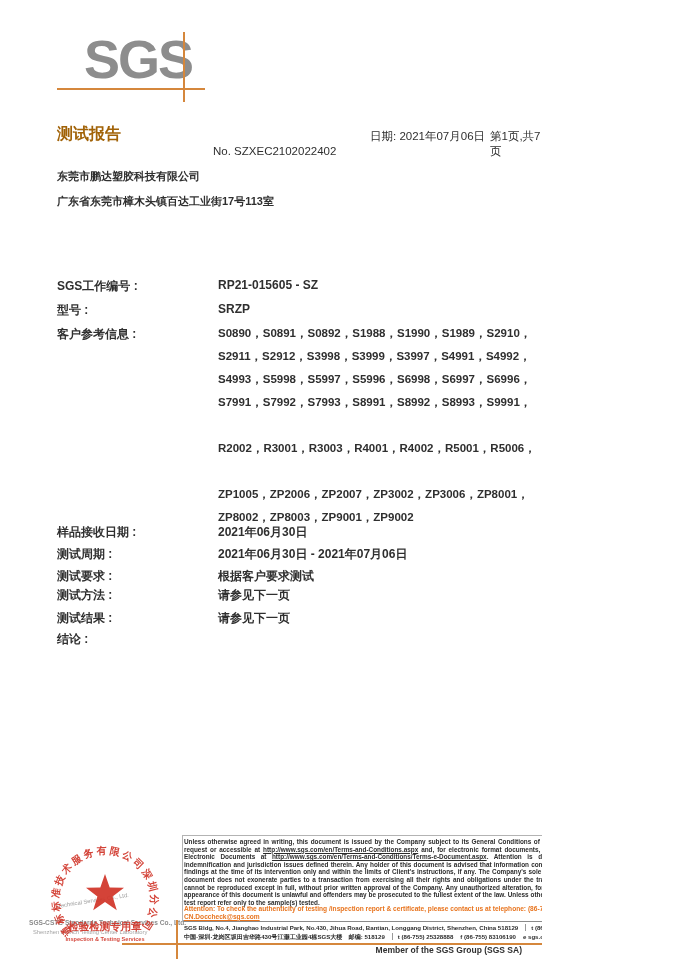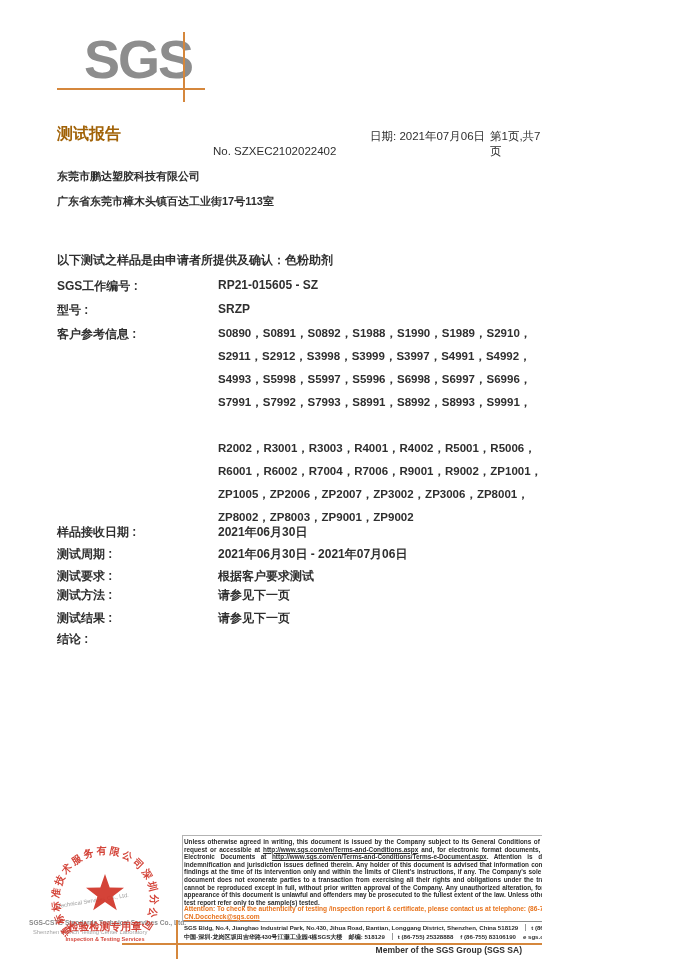--- a/index.html
+++ b/index.html
@@ -55,39 +55,37 @@
   <div class="cross-v" style="left:183px;top:32px;height:70px;"></div>
 
   <div class="report-title">测试报告</div>
   <div class="hdr" style="left:213px;margin-top:16px;">No. SZXEC2102022402</div>
   <div class="hdr" style="left:370px;">日期: 2021年07月06日</div>
   <div class="hdr" style="left:490px;">第1页,共7页</div>
 
   <div class="applicant" style="top:169px;">东莞市鹏达塑胶科技有限公司</div>
   <div class="applicant" style="top:194px;">广东省东莞市樟木头镇百达工业街17号113室</div>
 
-  <div class="intro">以下测试之样品是由申请者所提供及确认：色粉助剂</div>
 
   <div class="row" style="top:278px;">
     <span class="lbl">SGS工作编号 :</span>
     <span class="val">RP21-015605 - SZ</span>
   </div>
   <div class="row" style="top:302px;">
     <span class="lbl">型号 :</span>
     <span class="val">SRZP</span>
   </div>
   <div class="row" style="top:326px;">
     <span class="lbl">客户参考信息 :</span>
   </div>
   <div class="ref-line" style="top:326px;">S0890，S0891，S0892，S1988，S1990，S1989，S2910，</div>
   <div class="ref-line" style="top:349px;">S2911，S2912，S3998，S3999，S3997，S4991，S4992，</div>
   <div class="ref-line" style="top:372px;">S4993，S5998，S5997，S5996，S6998，S6997，S6996，</div>
   <div class="ref-line" style="top:395px;">S7991，S7992，S7993，S8991，S8992，S8993，S9991，</div>
   <div class="ref-line" style="top:441px;">R2002，R3001，R3003，R4001，R4002，R5001，R5006，</div>
-  <div class="ref-line" style="top:464px;">R6001，R6002，R7004，R7006，R9001，R9002，ZP1001，</div>
   <div class="ref-line" style="top:487px;">ZP1005，ZP2006，ZP2007，ZP3002，ZP3006，ZP8001，</div>
   <div class="ref-line" style="top:510px;">ZP8002，ZP8003，ZP9001，ZP9002</div>
 
   <div class="row" style="top:524px;">
     <span class="lbl">样品接收日期 :</span>
     <span class="val">2021年06月30日</span>
   </div>
   <div class="row" style="top:546px;">
     <span class="lbl">测试周期 :</span>
     <span class="val">2021年06月30日 - 2021年07月06日</span>

